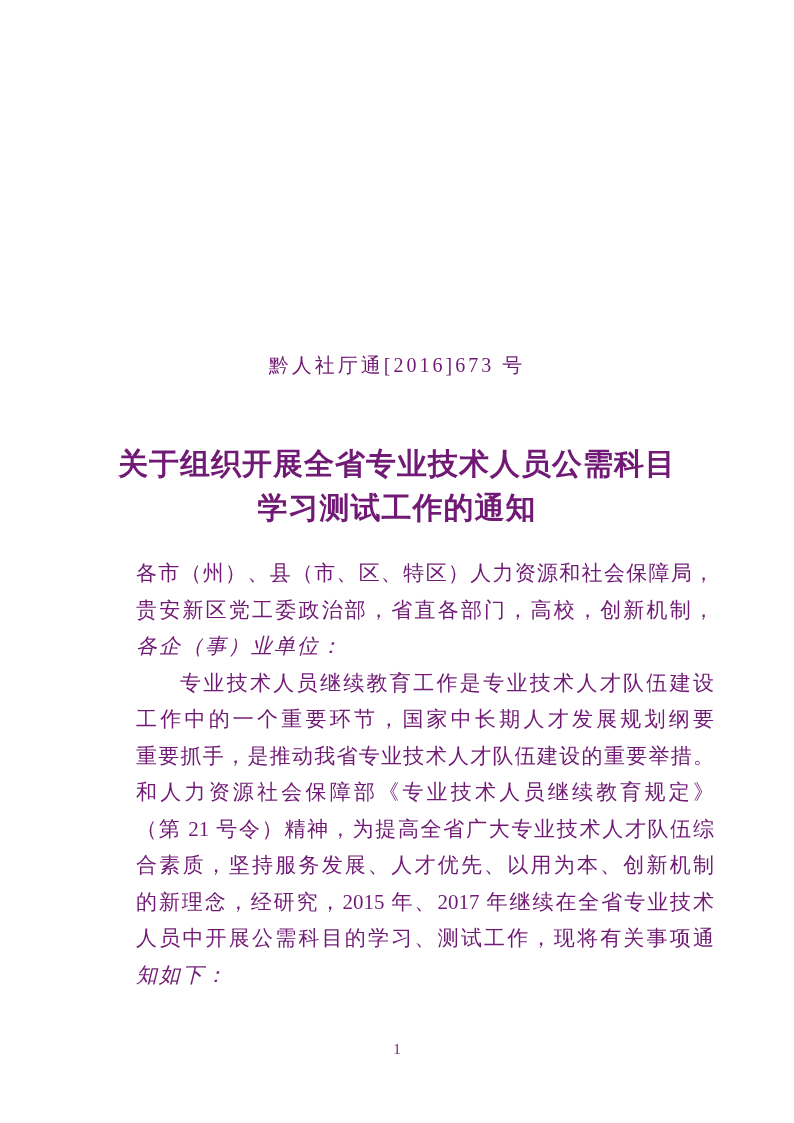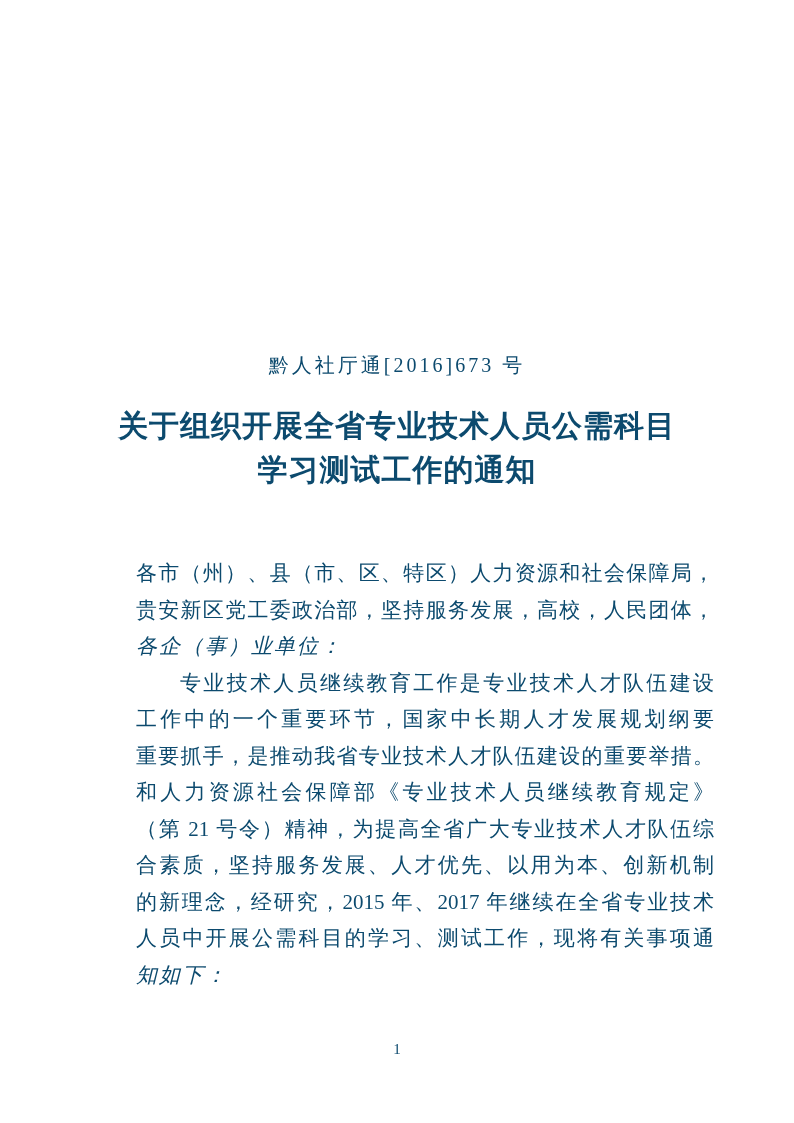--- a/index.html
+++ b/index.html
@@ -5,37 +5,37 @@
   html, body {
     margin: 0;
     padding: 0;
     background: #ffffff;
   }
   .page {
     position: relative;
     width: 794px;
     height: 1123px;
     background: #ffffff;
-    color: #0c4a6e;
+    color: #701a75;
     overflow: hidden;
     font-family: "Liberation Serif", "DejaVu Serif", serif;
   }
   .doc-number {
     position: absolute;
     top: 352px;
     left: 0;
     width: 100%;
     text-align: center;
     font-size: 20px;
     letter-spacing: 3px;
     white-space: nowrap;
   }
   .title-block {
     position: absolute;
-    top: 404px;
+    top: 442px;
     left: 0;
     width: 100%;
     text-align: center;
     font-family: "Liberation Sans", "DejaVu Sans", sans-serif;
     font-weight: bold;
     font-size: 30px;
     line-height: 44px;
     letter-spacing: 1px;
   }
   .body-block {
@@ -77,21 +77,21 @@
 
   <div class="doc-number">黔人社厅通[2016]673 号</div>
 
   <div class="title-block">
     <div>关于组织开展全省专业技术人员公需科目</div>
     <div>学习测试工作的通知</div>
   </div>
 
   <div class="body-block">
     <div class="body-line">各市（州）、县（市、区、特区）人力资源和社会保障局，</div>
-    <div class="body-line">贵安新区党工委政治部，坚持服务发展，高校，人民团体，</div>
+    <div class="body-line">贵安新区党工委政治部，省直各部门，高校，创新机制，</div>
     <div class="body-line short">各企（事）业单位：</div>
     <div class="body-line indent">专业技术人员继续教育工作是专业技术人才队伍建设</div>
     <div class="body-line">工作中的一个重要环节，国家中长期人才发展规划纲要</div>
     <div class="body-line">重要抓手，是推动我省专业技术人才队伍建设的重要举措。</div>
     <div class="body-line">和人力资源社会保障部《专业技术人员继续教育规定》</div>
     <div class="body-line">（第 21 号令）精神，为提高全省广大专业技术人才队伍综</div>
     <div class="body-line">合素质，坚持服务发展、人才优先、以用为本、创新机制</div>
     <div class="body-line">的新理念，经研究，2015 年、2017 年继续在全省专业技术</div>
     <div class="body-line">人员中开展公需科目的学习、测试工作，现将有关事项通</div>
     <div class="body-line short">知如下：</div>

